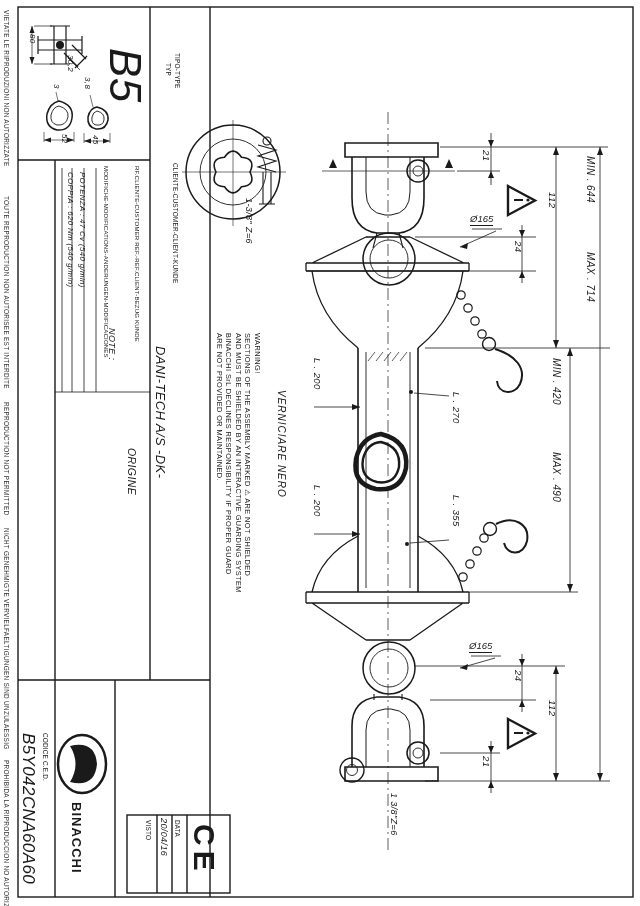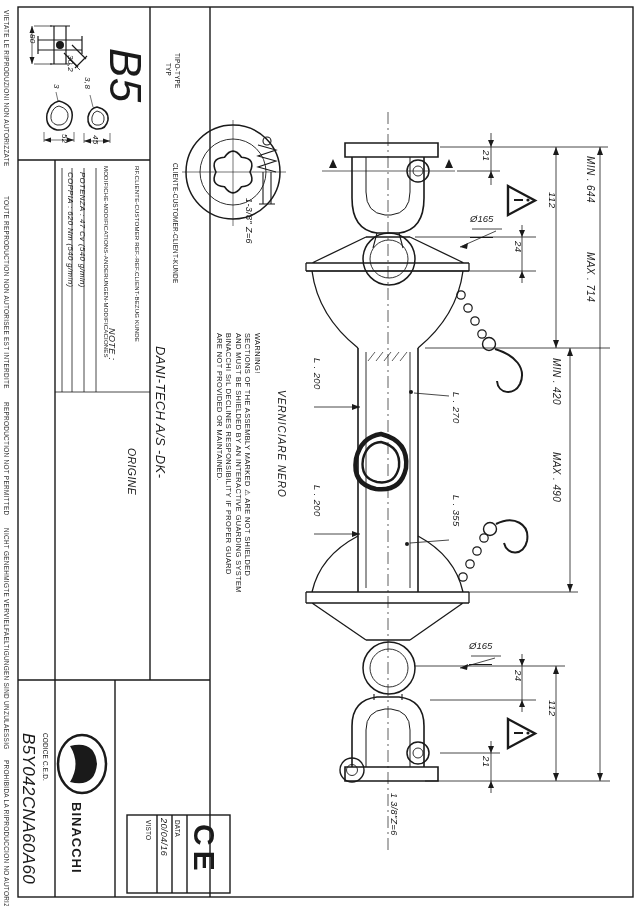--- a/index.html
+++ b/index.html
@@ -7,21 +7,21 @@
          font-family:"Liberation Sans",sans-serif;color:#1a1a1a;}
   #linework{position:absolute;left:0;top:0;}
   .vt{position:absolute;writing-mode:vertical-rl;text-orientation:sideways;
       white-space:nowrap;line-height:1;letter-spacing:.4px;color:#1a1a1a;}
   .ht{position:absolute;white-space:nowrap;line-height:1;color:#1a1a1a;}
   .it{font-style:italic;}
   .lbl{font-size:6.4px;letter-spacing:.2px;}
   .dim{font-size:9.5px;font-style:italic;}
   .notice{font-size:6.4px;color:#333;letter-spacing:.3px;}
   .warnblock div{line-height:9.6px;}
-  .under{border-bottom:1.2px solid #1a1a1a;padding-bottom:13px;font-style:italic;}
+  .under{border-bottom:1.2px solid #1a1a1a;padding-bottom:1px;font-style:italic;}
   .brandtxt{font-weight:700;letter-spacing:1px;}
 </style>
 </head>
 <body>
 
 <div id="sheet">
 
   <svg id="linework" width="640" height="906" viewBox="0 0 640 906">
 
     <g stroke="#1a1a1a" fill="none" stroke-width="1.4">

